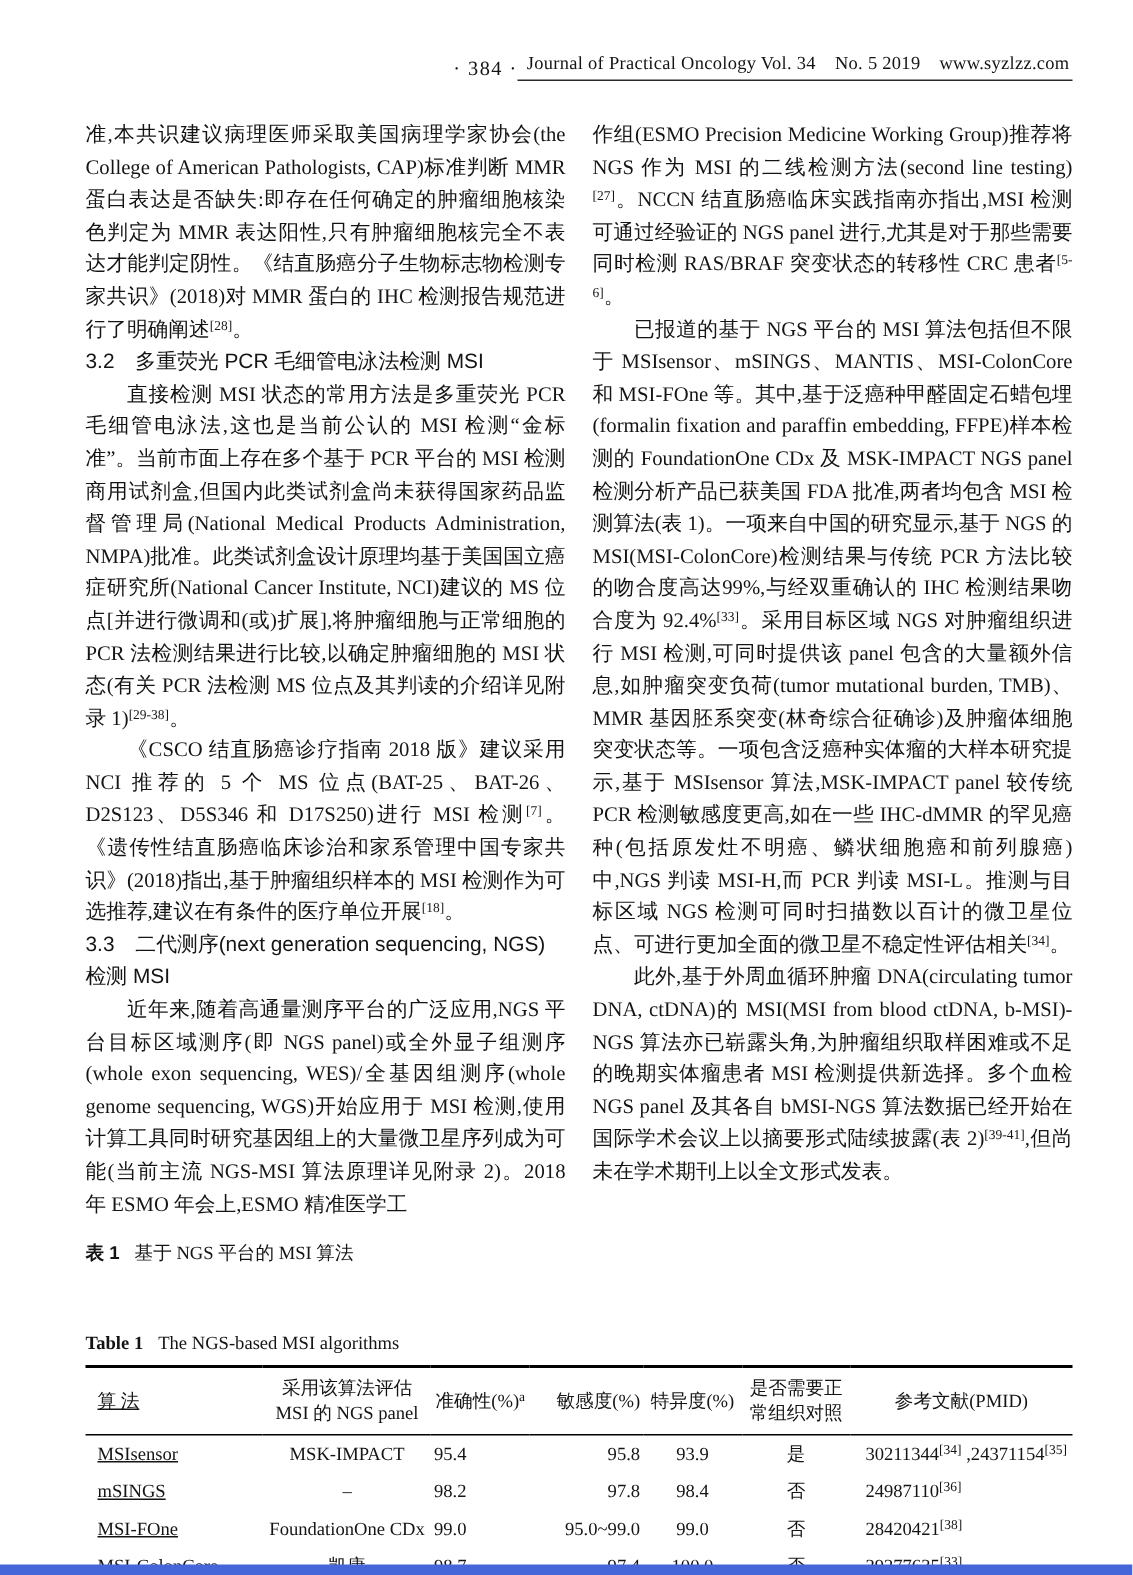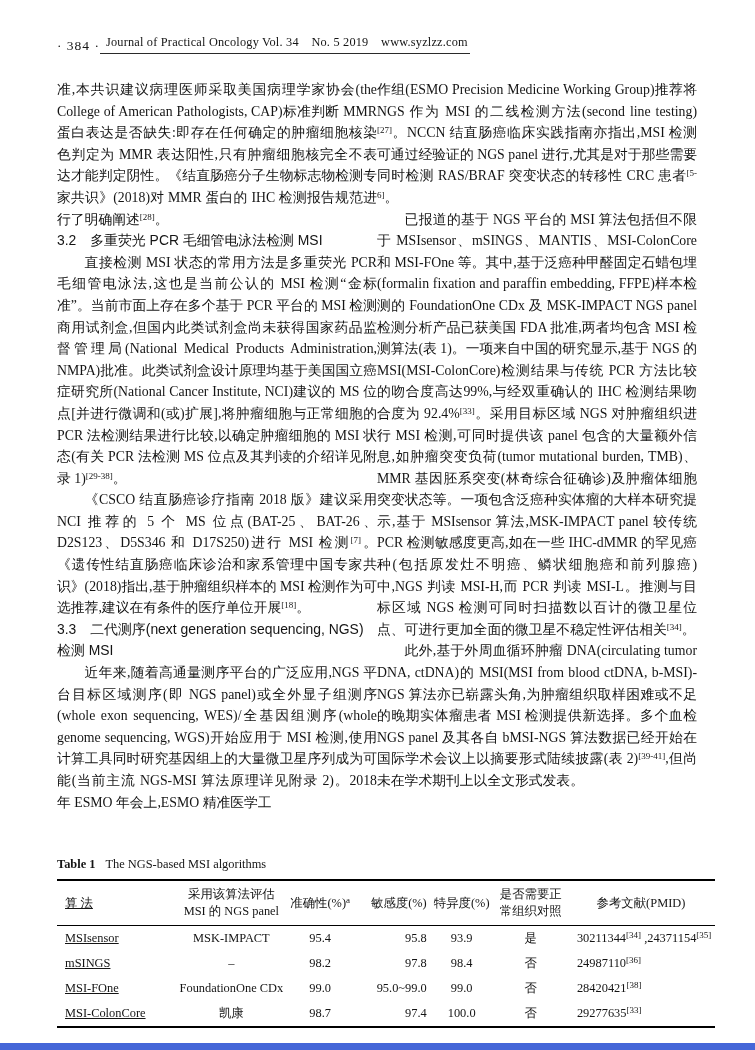--- a/index.html
+++ b/index.html
@@ -3,28 +3,28 @@
 <meta charset="utf-8">
 <style>
   html,body{margin:0;padding:0;}
   body{
     width:755px;height:1050px;background:#ffffff;color:#141414;
     font-family:"Liberation Serif","DejaVu Serif",serif;
     position:relative;overflow:hidden;
   }
   .page{padding:30px 40px 0 57px;}
   
-  .runhead{display:flex;justify-content:flex-start;align-items:flex-end;height:24px;}
+  .runhead{display:flex;justify-content:flex-end;align-items:flex-end;height:24px;}
   .page-num{font-size:13.5px;letter-spacing:1px;}
   .journal-ref{
     font-size:12.3px;border-bottom:1.4px solid #2a2a2a;padding:0 2px 3px 6px;
     letter-spacing:.2px;
   }
   
-  .cols{display:flex;margin-top:25px;}
+  .cols{display:flex;gap:18px;margin-top:25px;}
   .col{width:320px;font-size:13.8px;line-height:21.6px;text-align:justify;}
   .para{margin:0;text-indent:2em;}
   .para.no-indent{text-indent:0;}
   .sec-heading{
     font-family:"Liberation Sans","DejaVu Sans",sans-serif;
     font-weight:normal;font-size:13.9px;text-align:left;text-indent:0;
   }
   sup{font-size:9px;line-height:0;vertical-align:baseline;position:relative;top:-0.45em;}
   
   .table-block{margin-top:14px;}
@@ -35,21 +35,21 @@
   table{width:658px;border-collapse:collapse;border-top:2px solid #000;border-bottom:2px solid #000;}
   thead tr{border-bottom:1.2px solid #000;}
   th,td{font-weight:normal;font-size:12.4px;padding:2px 2px;line-height:17px;}
   td{line-height:21px;}
   th{text-align:center;vertical-align:middle;padding:5px 2px;}
   th.c0{text-align:left;padding-left:8px;}
   td.c0{text-align:left;padding-left:8px;}
   .c0{width:18%;text-decoration:underline;}
   td.c1{text-align:center;padding-left:2px;}
   .c1{width:17%;}
-  .c2{width:10%;}  td.c2{text-align:center;}
+  .c2{width:10%;}  td.c2{text-align:left;}
   .c3{width:11.5%;text-align:right;}td.c3{text-align:right;}
   .c4{width:10%;}  td.c4{text-align:center;}
   .c5{width:11%;}  td.c5{text-align:center;}
   .c6{width:22.5%;}td.c6{text-align:left;padding-left:10px;}
   
   .bottom-bar{position:absolute;left:0;right:0;bottom:0;height:7px;}
 </style>
 </head>
 <body>
 
@@ -70,20 +70,23 @@
         <div class="para">近年来,随着高通量测序平台的广泛应用,NGS 平台目标区域测序(即 NGS panel)或全外显子组测序(whole exon sequencing, WES)/全基因组测序(whole genome sequencing, WGS)开始应用于 MSI 检测,使用计算工具同时研究基因组上的大量微卫星序列成为可能(当前主流 NGS-MSI 算法原理详见附录 2)。2018 年 ESMO 年会上,ESMO 精准医学工</div>
       </div>
     <div class="col">
         <div class="para no-indent">作组(ESMO Precision Medicine Working Group)推荐将 NGS 作为 MSI 的二线检测方法(second line testing)<sup>[27]</sup>。NCCN 结直肠癌临床实践指南亦指出,MSI 检测可通过经验证的 NGS panel 进行,尤其是对于那些需要同时检测 RAS/BRAF 突变状态的转移性 CRC 患者<sup>[5-6]</sup>。</div>
         <div class="para">已报道的基于 NGS 平台的 MSI 算法包括但不限于 MSIsensor、mSINGS、MANTIS、MSI-ColonCore 和 MSI-FOne 等。其中,基于泛癌种甲醛固定石蜡包埋(formalin fixation and paraffin embedding, FFPE)样本检测的 FoundationOne CDx 及 MSK-IMPACT NGS panel 检测分析产品已获美国 FDA 批准,两者均包含 MSI 检测算法(表 1)。一项来自中国的研究显示,基于 NGS 的 MSI(MSI-ColonCore)检测结果与传统 PCR 方法比较的吻合度高达99%,与经双重确认的 IHC 检测结果吻合度为 92.4%<sup>[33]</sup>。采用目标区域 NGS 对肿瘤组织进行 MSI 检测,可同时提供该 panel 包含的大量额外信息,如肿瘤突变负荷(tumor mutational burden, TMB)、MMR 基因胚系突变(林奇综合征确诊)及肿瘤体细胞突变状态等。一项包含泛癌种实体瘤的大样本研究提示,基于 MSIsensor 算法,MSK-IMPACT panel 较传统 PCR 检测敏感度更高,如在一些 IHC-dMMR 的罕见癌种(包括原发灶不明癌、鳞状细胞癌和前列腺癌)中,NGS 判读 MSI-H,而 PCR 判读 MSI-L。推测与目标区域 NGS 检测可同时扫描数以百计的微卫星位点、可进行更加全面的微卫星不稳定性评估相关<sup>[34]</sup>。</div>
         <div class="para">此外,基于外周血循环肿瘤 DNA(circulating tumor DNA, ctDNA)的 MSI(MSI from blood ctDNA, b-MSI)-NGS 算法亦已崭露头角,为肿瘤组织取样困难或不足的晚期实体瘤患者 MSI 检测提供新选择。多个血检 NGS panel 及其各自 bMSI-NGS 算法数据已经开始在国际学术会议上以摘要形式陆续披露(表 2)<sup>[39-41]</sup>,但尚未在学术期刊上以全文形式发表。</div>
       </div>
   </div>
 
   <div class="table-block">
+    <div class="caption zh">
+      <span class="cap-label">表 1</span><span>基于 NGS 平台的 MSI 算法</span>
+    </div>
     <div class="caption en">
       <span class="cap-label" style="font-weight:bold">Table 1</span><span>The NGS-based MSI algorithms</span>
     </div>
     <table>
       <thead>
         <tr>
             <th class="c0">
               <div>算 法</div>
             </th>
             <th class="c1">

